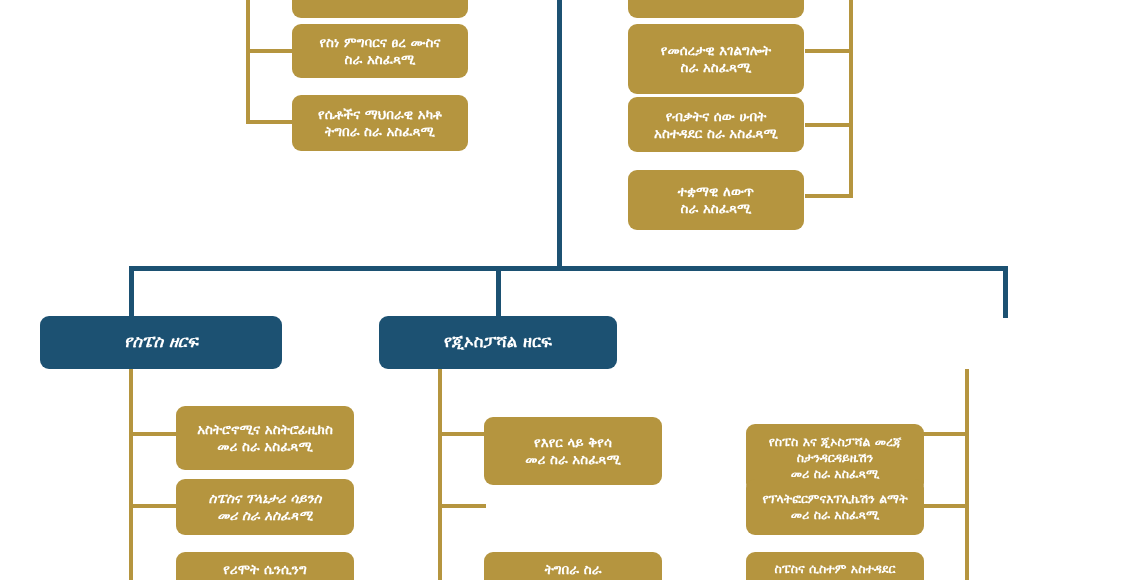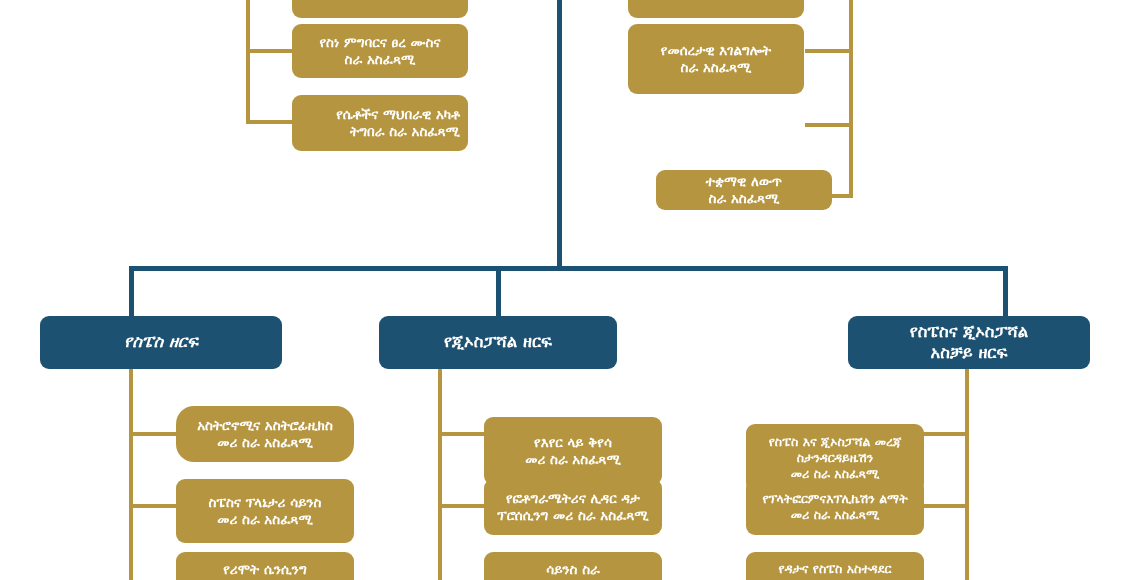--- a/index.html
+++ b/index.html
@@ -39,101 +39,97 @@
   <div class="ln" style="left:246px;top:49px;width:48px;height:4px;"></div>
   <div class="ln" style="left:246px;top:120px;width:48px;height:4px;"></div>
 
   <div class="box gold" style="left:292px;top:-22px;width:176px;height:26px;">
     <span></span>
   </div>
   <div class="box gold" style="left:292px;top:24px;width:176px;height:54px;">
     <span>የስነ ምግባርና ፀረ ሙስና
 ስራ አስፈጻሚ</span>
   </div>
-  <div class="box gold" style="left:292px;top:95px;width:176px;height:56px;text-align:right;">
+  <div class="box gold" style="left:292px;top:95px;width:176px;height:56px;">
     <span>የሴቶችና ማህበራዊ አካቶ
 ትግበራ ስራ አስፈጻሚ</span>
   </div>
 
   <div class="ln" style="left:849px;top:0px;width:4px;height:198px;"></div>
   <div class="ln" style="left:805px;top:49px;width:48px;height:4px;"></div>
   <div class="ln" style="left:805px;top:123px;width:48px;height:4px;"></div>
   <div class="ln" style="left:805px;top:194px;width:48px;height:4px;"></div>
 
   <div class="box gold" style="left:628px;top:-22px;width:176px;height:26px;">
     <span></span>
   </div>
   <div class="box gold" style="left:628px;top:24px;width:176px;height:70px;">
     <span>የመሰረታዊ እገልግሎት
 ስራ አስፈጻሚ</span>
   </div>
-  <div class="box gold" style="left:628px;top:170px;width:176px;height:40px;margin-left:28px;">
+  <div class="box gold" style="left:628px;top:97px;width:176px;height:55px;">
+    <span>የብቃትና ሰው ሀብት
+አስተዳደር ስራ አስፈጻሚ</span>
+  </div>
+  <div class="box gold" style="left:628px;top:170px;width:176px;height:60px;">
     <span>ተቋማዊ ለውጥ
 ስራ አስፈጻሚ</span>
   </div>
 
   <div class="ln blue" style="left:557px;top:0px;width:5px;height:270px;"></div>
   <div class="ln blue" style="left:129px;top:266px;width:878px;height:5px;"></div>
   <div class="ln blue" style="left:129px;top:266px;width:5px;height:52px;"></div>
   <div class="ln blue" style="left:496px;top:266px;width:5px;height:52px;"></div>
   <div class="ln blue" style="left:1003px;top:266px;width:5px;height:52px;"></div>
 
   <div class="box blue" style="left:40px;top:316px;width:242px;height:53px;font-style:italic;">
     <span>የስፔስ ዘርፍ</span>
   </div>
   <div class="box blue" style="left:379px;top:316px;width:238px;height:53px;">
     <span>የጂኦስፓሻል ዘርፍ</span>
   </div>
-  <div class="box blue" style="left:848px;top:316px;width:242px;height:53px;">
-    <span>የስፔስና ጂኦስፓሻል
-አስቻይ ዘርፍ</span>
-  </div>
 
   <div class="ln" style="left:129px;top:369px;width:4px;height:211px;"></div>
   <div class="ln" style="left:129px;top:432px;width:49px;height:4px;"></div>
   <div class="ln" style="left:129px;top:504px;width:49px;height:4px;"></div>
 
-  <div class="box gold" style="left:176px;top:406px;width:178px;height:56px;border-radius:18px;">
+  <div class="box gold" style="left:176px;top:406px;width:178px;height:64px;">
     <span>አስትሮኖሚና አስትሮፊዚክስ
 መሪ ስራ አስፈጻሚ</span>
   </div>
-  <div class="box gold" style="left:176px;top:479px;width:178px;height:64px;">
+  <div class="box gold" style="left:176px;top:479px;width:178px;height:56px;font-style:italic;">
     <span>ስፔስና ፕላኔታሪ ሳይንስ
 መሪ ስራ አስፈጻሚ</span>
   </div>
   <div class="box gold" style="left:176px;top:552px;width:178px;height:56px;align-items:flex-start;padding-top:9px;">
     <span>የሪሞት ሴንሲንግ</span>
   </div>
 
   <div class="ln" style="left:438px;top:369px;width:4px;height:211px;"></div>
   <div class="ln" style="left:438px;top:432px;width:48px;height:4px;"></div>
   <div class="ln" style="left:438px;top:504px;width:48px;height:4px;"></div>
 
   <div class="box gold" style="left:484px;top:406px;width:178px;height:68px;margin-top:11px;">
     <span>የእየር ላይ ቅየሳ
 መሪ ስራ አስፈጻሚ</span>
   </div>
-  <div class="box gold" style="left:484px;top:479px;width:178px;height:56px;">
-    <span>የፎቶግራሜትሪና ሊዳር ዳታ
-ፕሮሰሲንግ መሪ ስራ አስፈጻሚ</span>
-  </div>
   <div class="box gold" style="left:484px;top:552px;width:178px;height:56px;align-items:flex-start;padding-top:9px;">
-    <span>ሳይንስ ስራ</span>
+    <span>ትግበራ ስራ</span>
   </div>
 
   <div class="ln" style="left:965px;top:369px;width:4px;height:211px;"></div>
   <div class="ln" style="left:920px;top:432px;width:49px;height:4px;"></div>
   <div class="ln" style="left:920px;top:504px;width:49px;height:4px;"></div>
 
   <div class="box gold" style="left:746px;top:400px;width:178px;height:68px;font-size:12.5px;margin-top:24px;">
     <span>የስፔስ እና ጂኦስፓሻል መረጃ
 ስታንዳርዳይዜሽን
 መሪ ስራ አስፈጻሚ</span>
   </div>
   <div class="box gold" style="left:746px;top:479px;width:178px;height:56px;font-size:12.5px;">
     <span>የፕላትፎርምናእፕሊኬሽን ልማት
 መሪ ስራ አስፈጻሚ</span>
   </div>
   <div class="box gold" style="left:746px;top:552px;width:178px;height:56px;font-size:12.5px;align-items:flex-start;padding-top:9px;">
-    <span>የዳታና የስፔስ አስተዳደር</span>
+    <span>ስፔስና ሲስተም አስተዳደር</span>
   </div>
 
 </div>
 
 </body></html>

